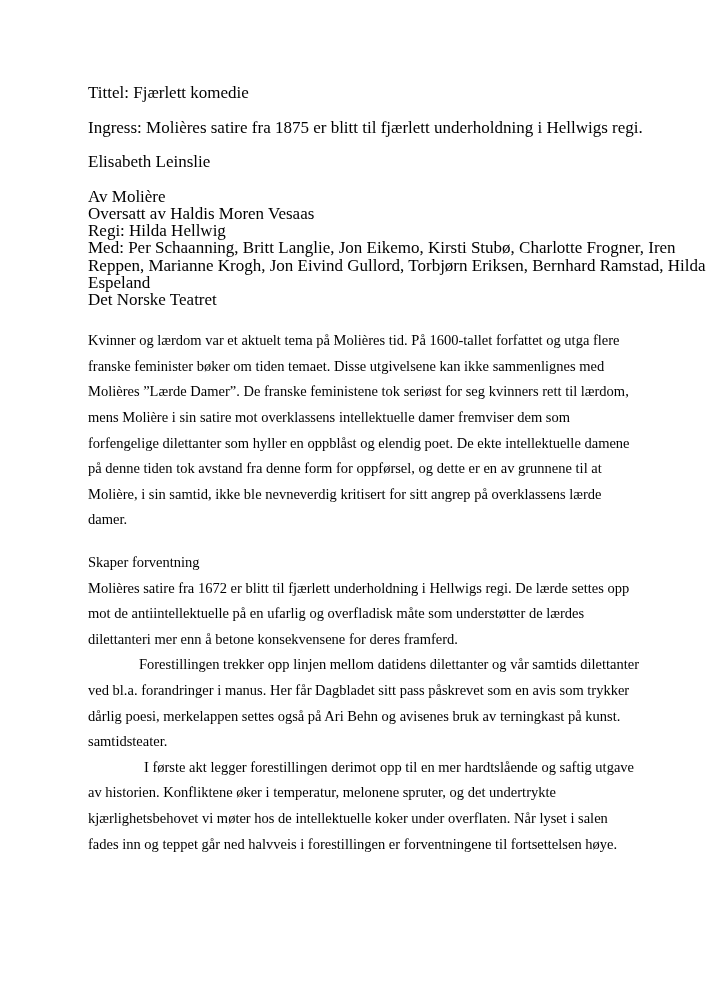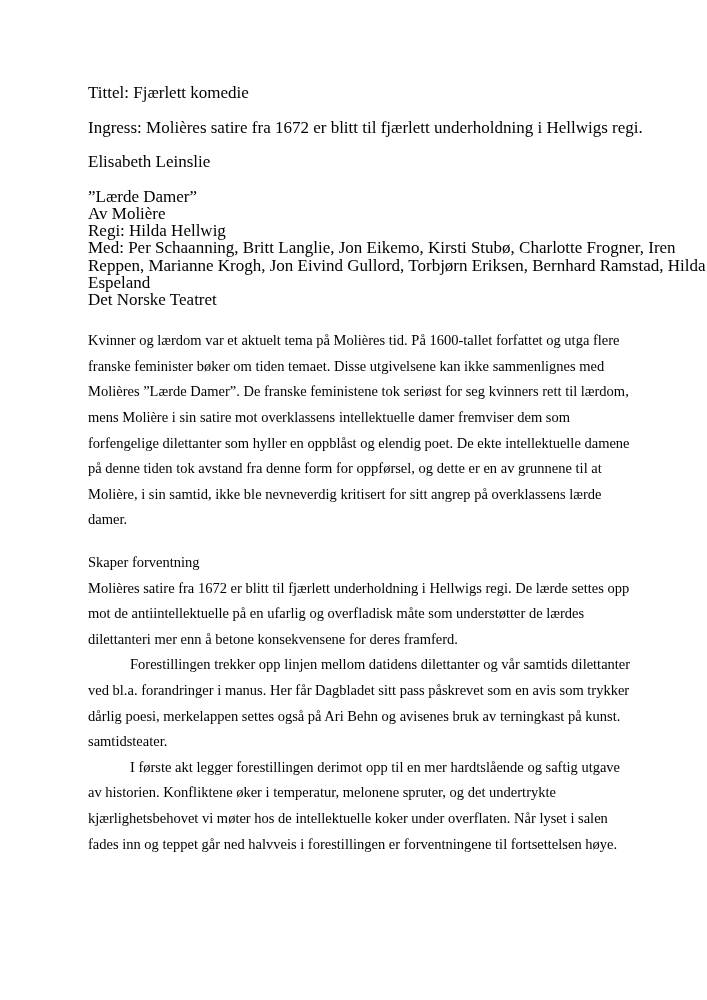--- a/index.html
+++ b/index.html
@@ -37,39 +37,40 @@
     font-size: 14.5px;
     line-height: 25.6px; 
   }
   [data-name="section-body-intro"] { margin-top: 20px; }
   [data-name="section-heading-forventning"] { margin-top: 17px; }
   .line {
     white-space: pre;
   }
   .line.indent {
     padding-left: 42px; 
+    text-align: center;
   }
 </style>
 </head>
 <body>
 
 <div class="page" data-name="document-page">
   <div class="content" data-name="document-content">
       <div class="section header-line" data-name="section-title">
         <div class="line" data-name="text-line">Tittel: Fjærlett komedie</div>
       </div>
       <div class="section header-line" data-name="section-ingress">
-        <div class="line" data-name="text-line">Ingress: Molières satire fra 1672 er blitt til fjærlett underholdning i Hellwigs regi.</div>
+        <div class="line" data-name="text-line">Ingress: Molières satire fra 1875 er blitt til fjærlett underholdning i Hellwigs regi.</div>
       </div>
       <div class="section header-line" data-name="section-author">
         <div class="line" data-name="text-line">Elisabeth Leinslie</div>
       </div>
       <div class="section header-line" data-name="section-credits">
-        <div class="line" data-name="text-line">”Lærde Damer”</div>
         <div class="line" data-name="text-line">Av Molière</div>
+        <div class="line" data-name="text-line">Oversatt av Haldis Moren Vesaas</div>
         <div class="line" data-name="text-line">Regi: Hilda Hellwig</div>
         <div class="line" data-name="text-line">Med: Per Schaanning, Britt Langlie, Jon Eikemo, Kirsti Stubø, Charlotte Frogner, Iren</div>
         <div class="line" data-name="text-line">Reppen, Marianne Krogh, Jon Eivind Gullord, Torbjørn Eriksen, Bernhard Ramstad, Hilda</div>
         <div class="line" data-name="text-line">Espeland</div>
         <div class="line" data-name="text-line">Det Norske Teatret</div>
       </div>
       <div class="section body" data-name="section-body-intro">
         <div class="line" data-name="text-line">Kvinner og lærdom var et aktuelt tema på Molières tid. På 1600-tallet forfattet og utga flere</div>
         <div class="line" data-name="text-line">franske feminister bøker om tiden temaet. Disse utgivelsene kan ikke sammenlignes med</div>
         <div class="line" data-name="text-line">Molières ”Lærde Damer”. De franske feministene tok seriøst for seg kvinners rett til lærdom,</div>

